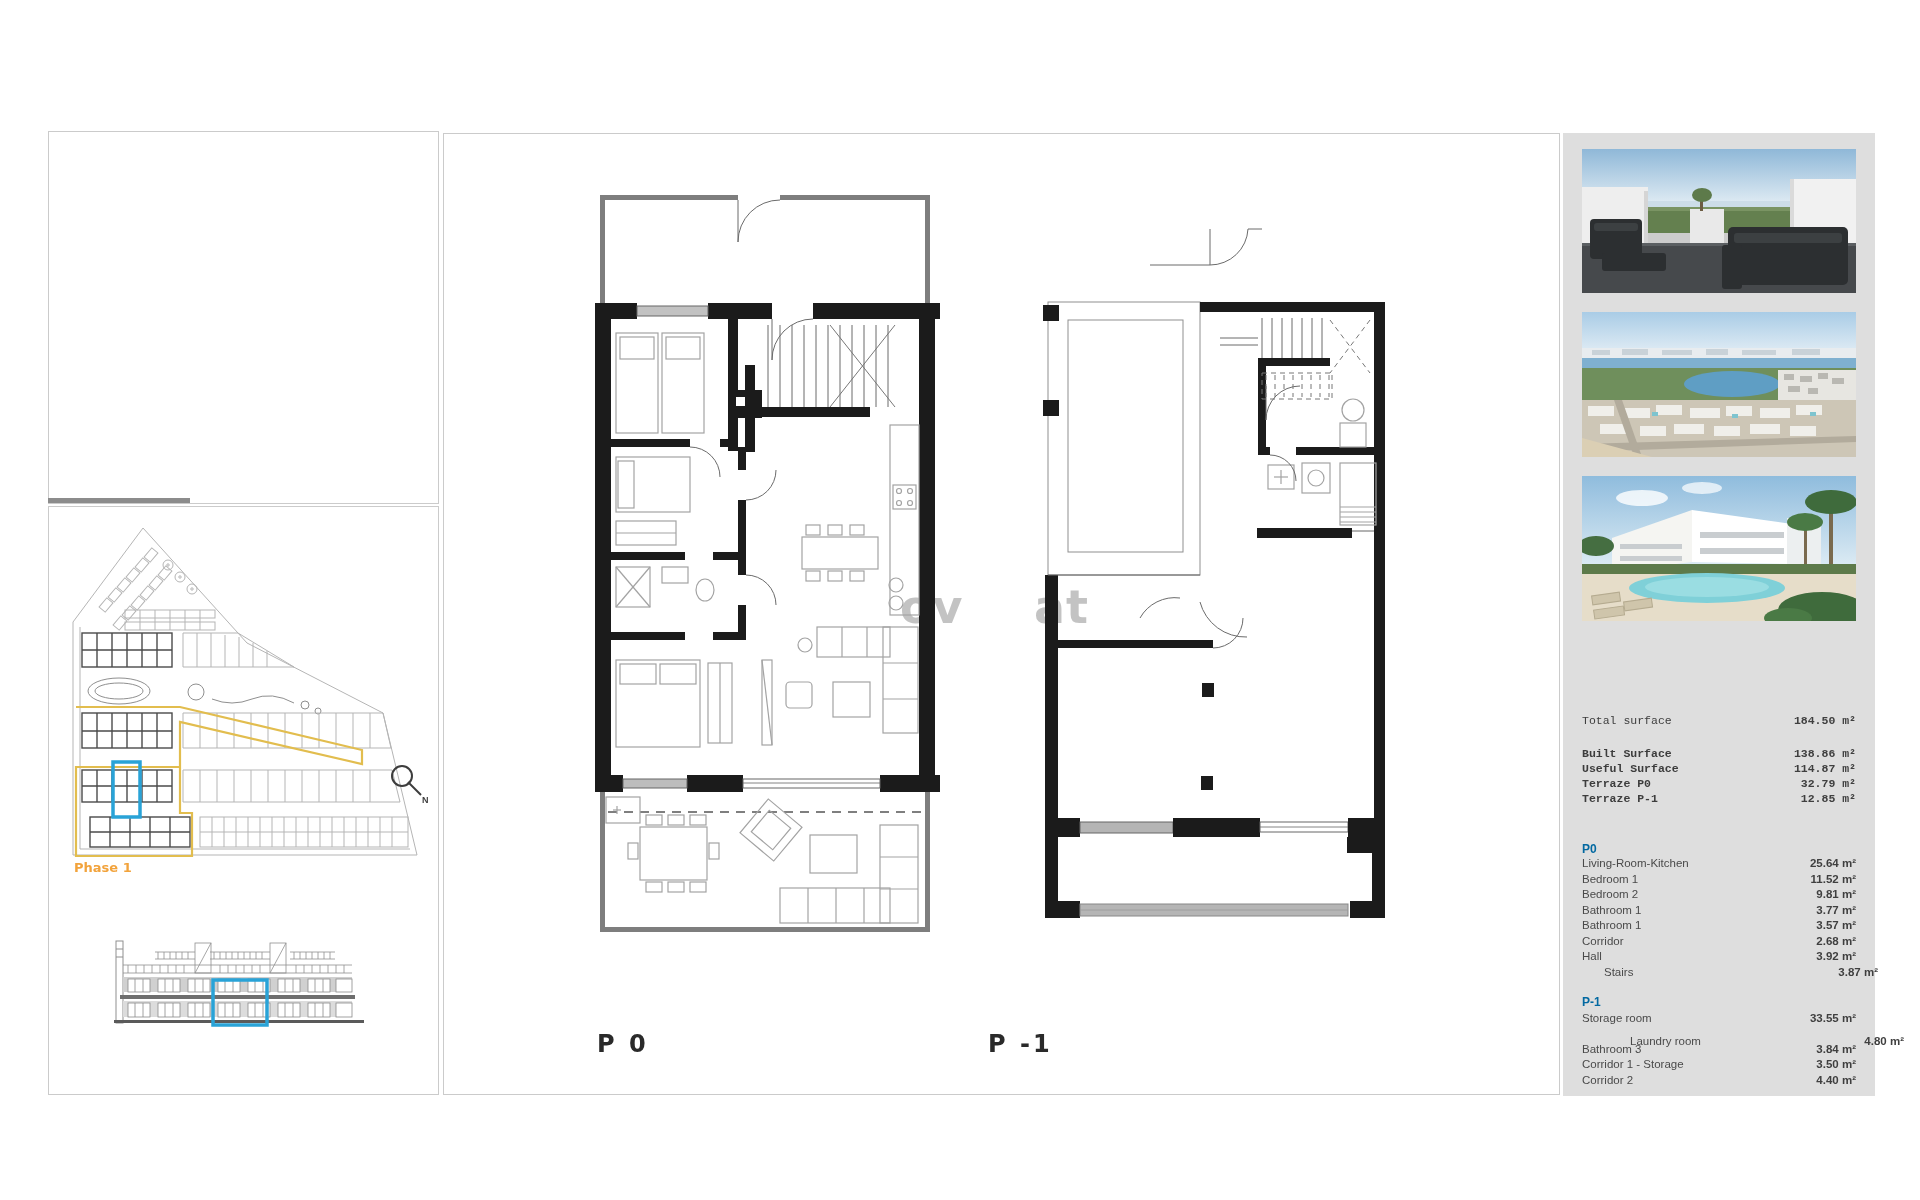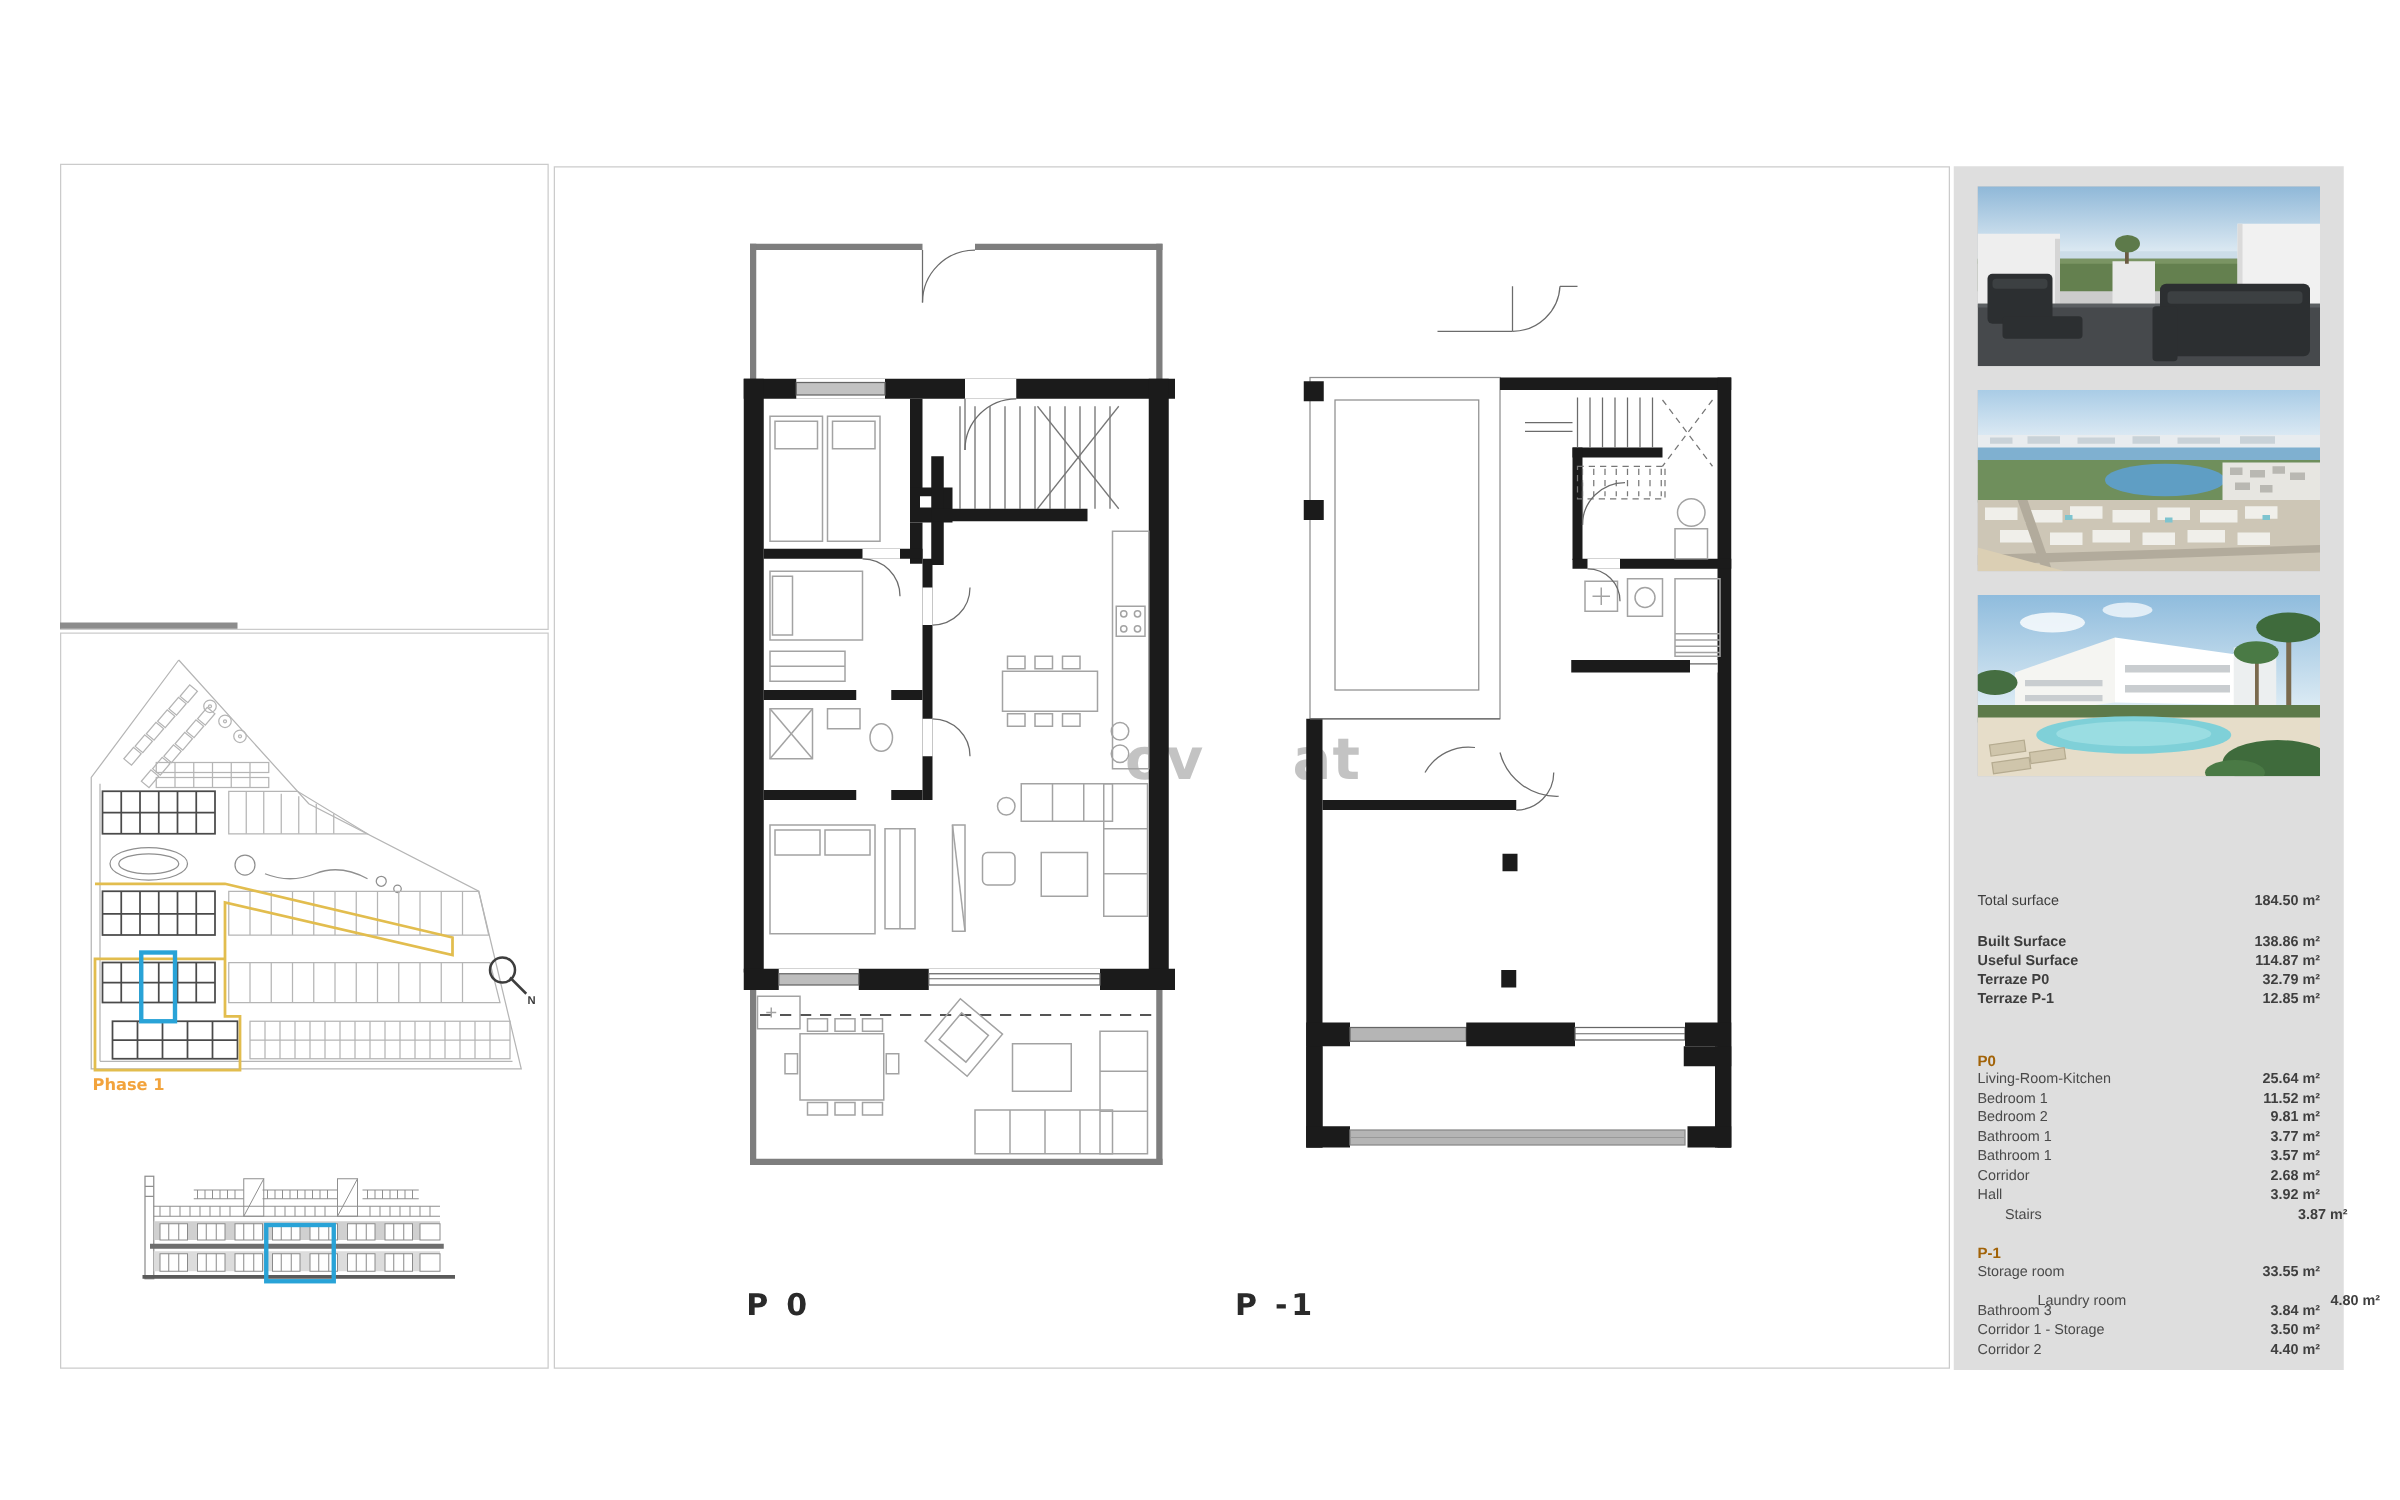--- a/index.html
+++ b/index.html
@@ -6,23 +6,23 @@
   body{width:1920px;height:1200px;position:relative;overflow:hidden;
        font-family:"Liberation Sans",sans-serif;color:#3c3c3c;}
   .abs{position:absolute;}
   .panel{position:absolute;background:#fff;border:1px solid #cbcbcb;}
   .sidebar{position:absolute;background:#dedede;}
   .photo{position:absolute;overflow:hidden;background:#ccc;}
   .srow{position:absolute;left:1582px;width:274px;display:flex;
         justify-content:space-between;font-size:11.5px;line-height:14px;}
   .srow .lbl{color:#4a4a4a;}
   .srow .val{color:#3f3f3f;font-weight:700;}
-  .tot{font-family:Liberation Sans, sans-serif;}
+  .tot{font-family:Liberation Mono, monospace;}
   .tot .lbl{font-weight:500;color:#3d3d3d;}
-  .sec-title{position:absolute;left:1582px;font-size:12px;font-weight:700;color:#a16207;}
+  .sec-title{position:absolute;left:1582px;font-size:12px;font-weight:700;color:#0369a1;}
   .plan-label{position:absolute;font-family:"DejaVu Sans",sans-serif;
               font-size:24px;font-weight:600;letter-spacing:3px;color:#2a2a2a;}
   .wm{position:absolute;font-family:"DejaVu Sans",sans-serif;font-size:46px;
       font-weight:700;color:rgba(145,145,145,0.55);letter-spacing:1px;}
   .grayline{position:absolute;background:#8c8c8c;}
   
   .w{fill:#1b1b1b;stroke:none;}
   .gray{fill:#7e7e7e;stroke:none;}
   .fn{fill:none;stroke:#a3a3a3;stroke-width:1.2;}
   .fn2{fill:none;stroke:#8f8f8f;stroke-width:1;}

